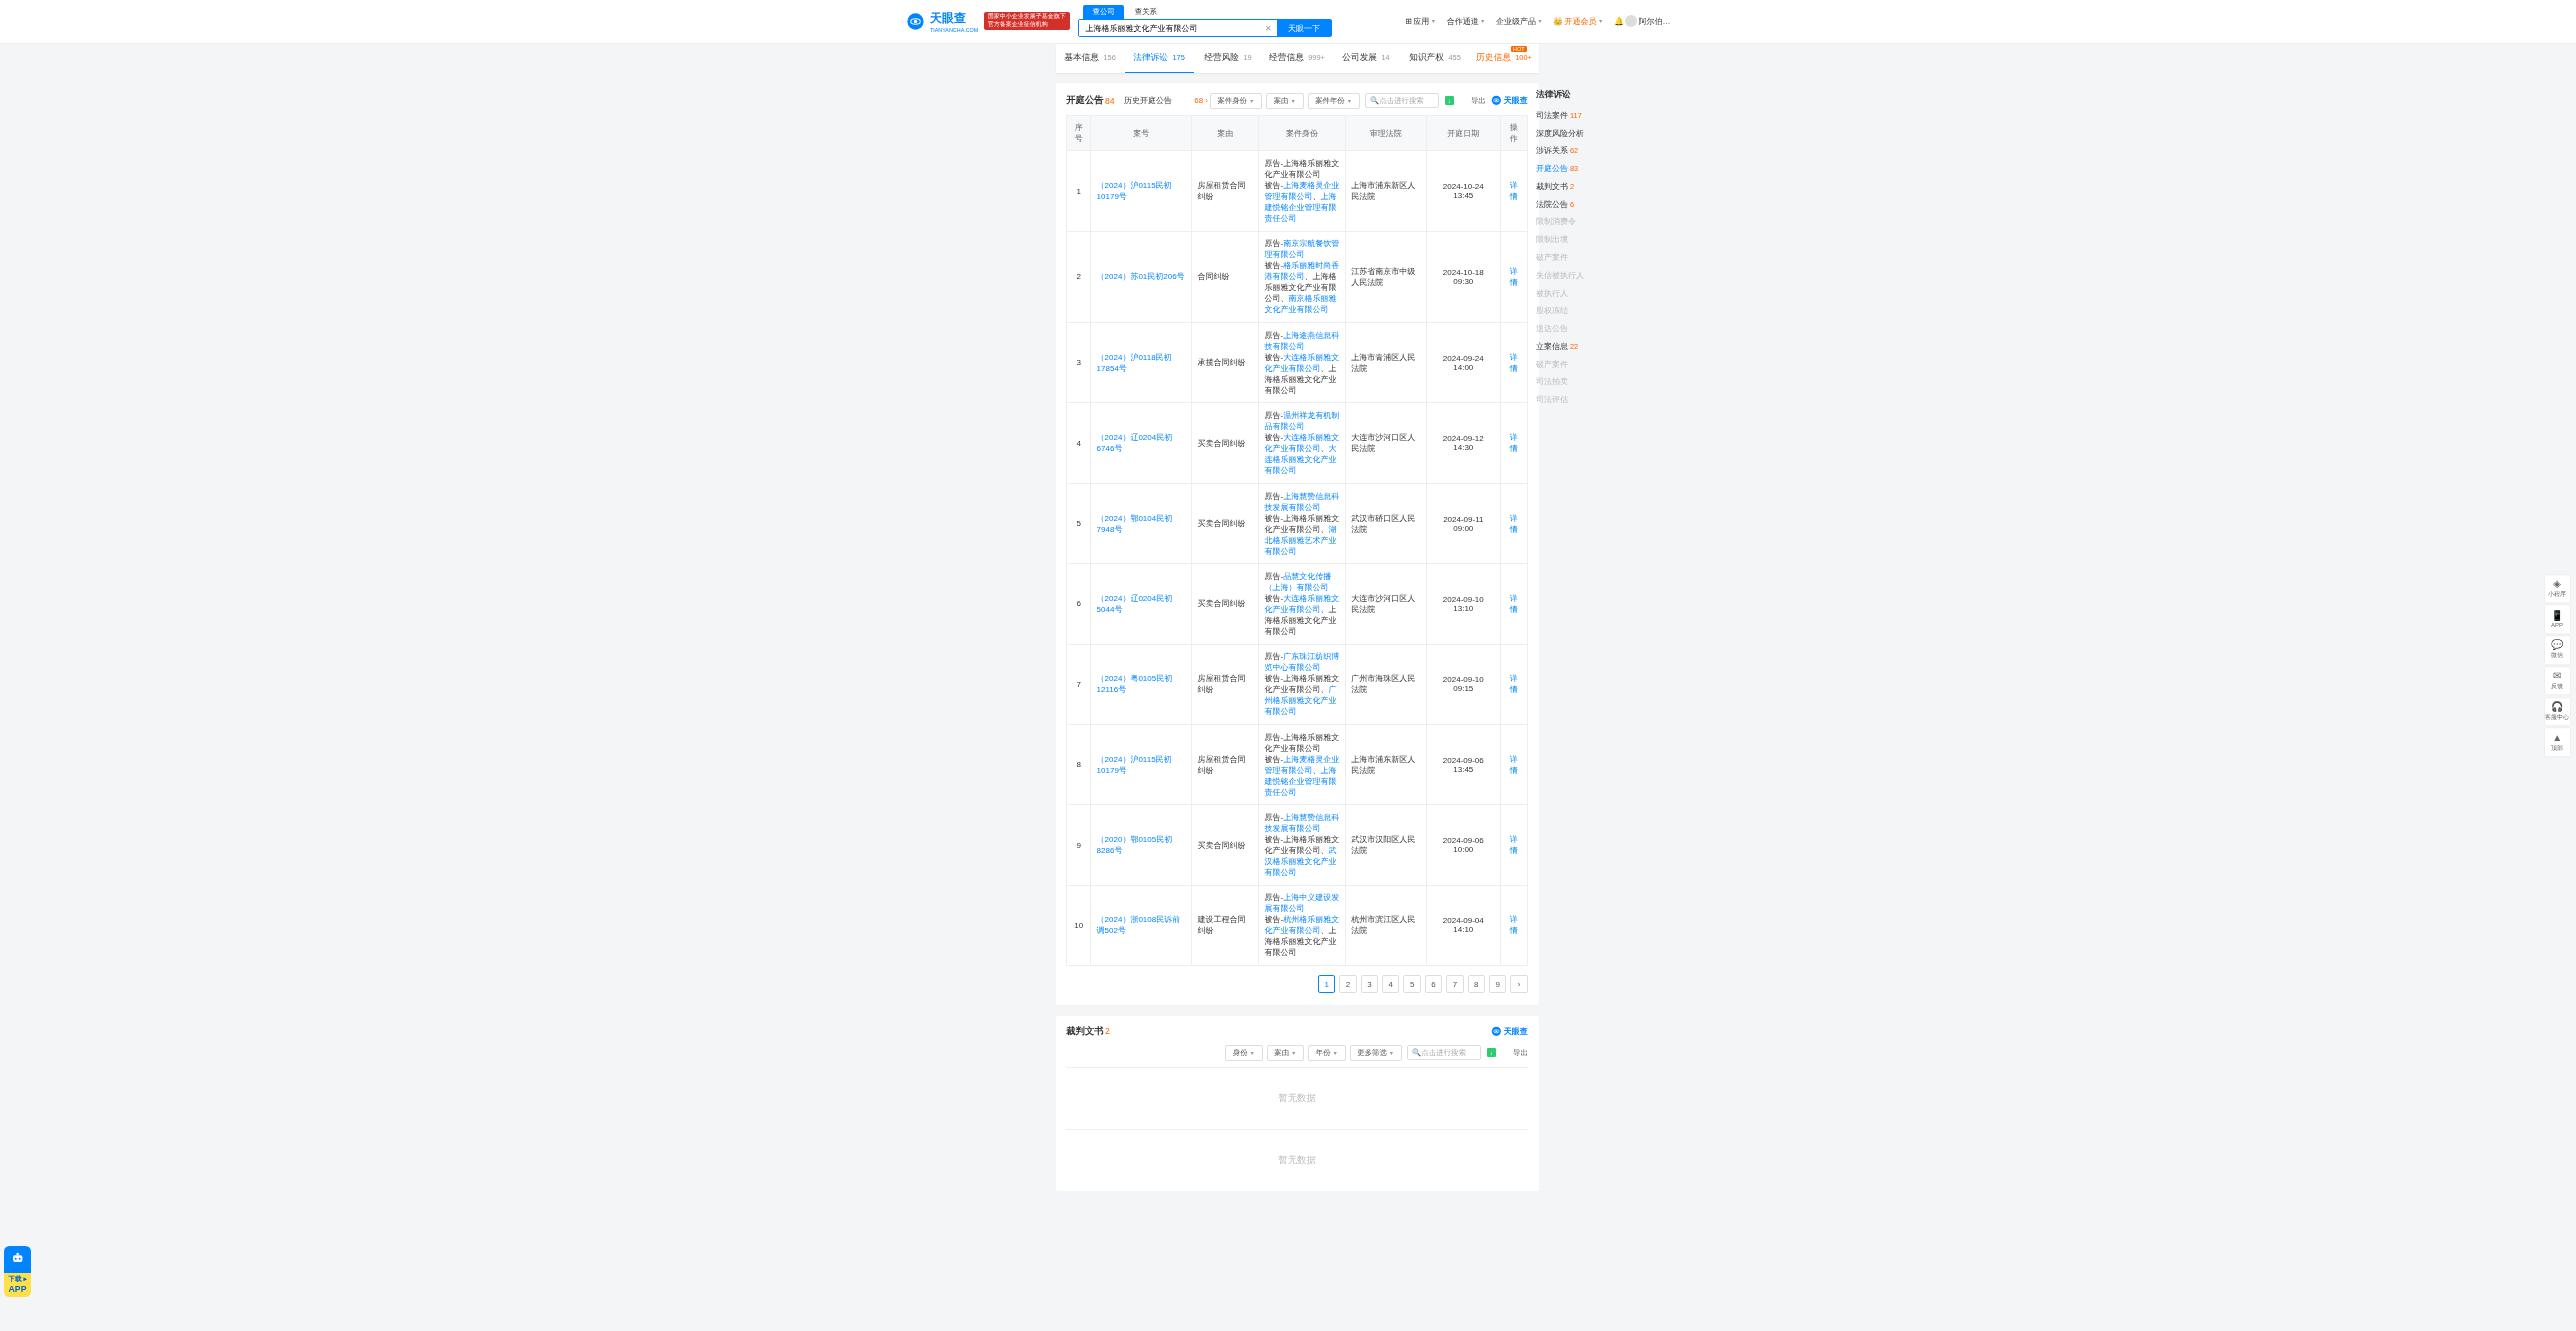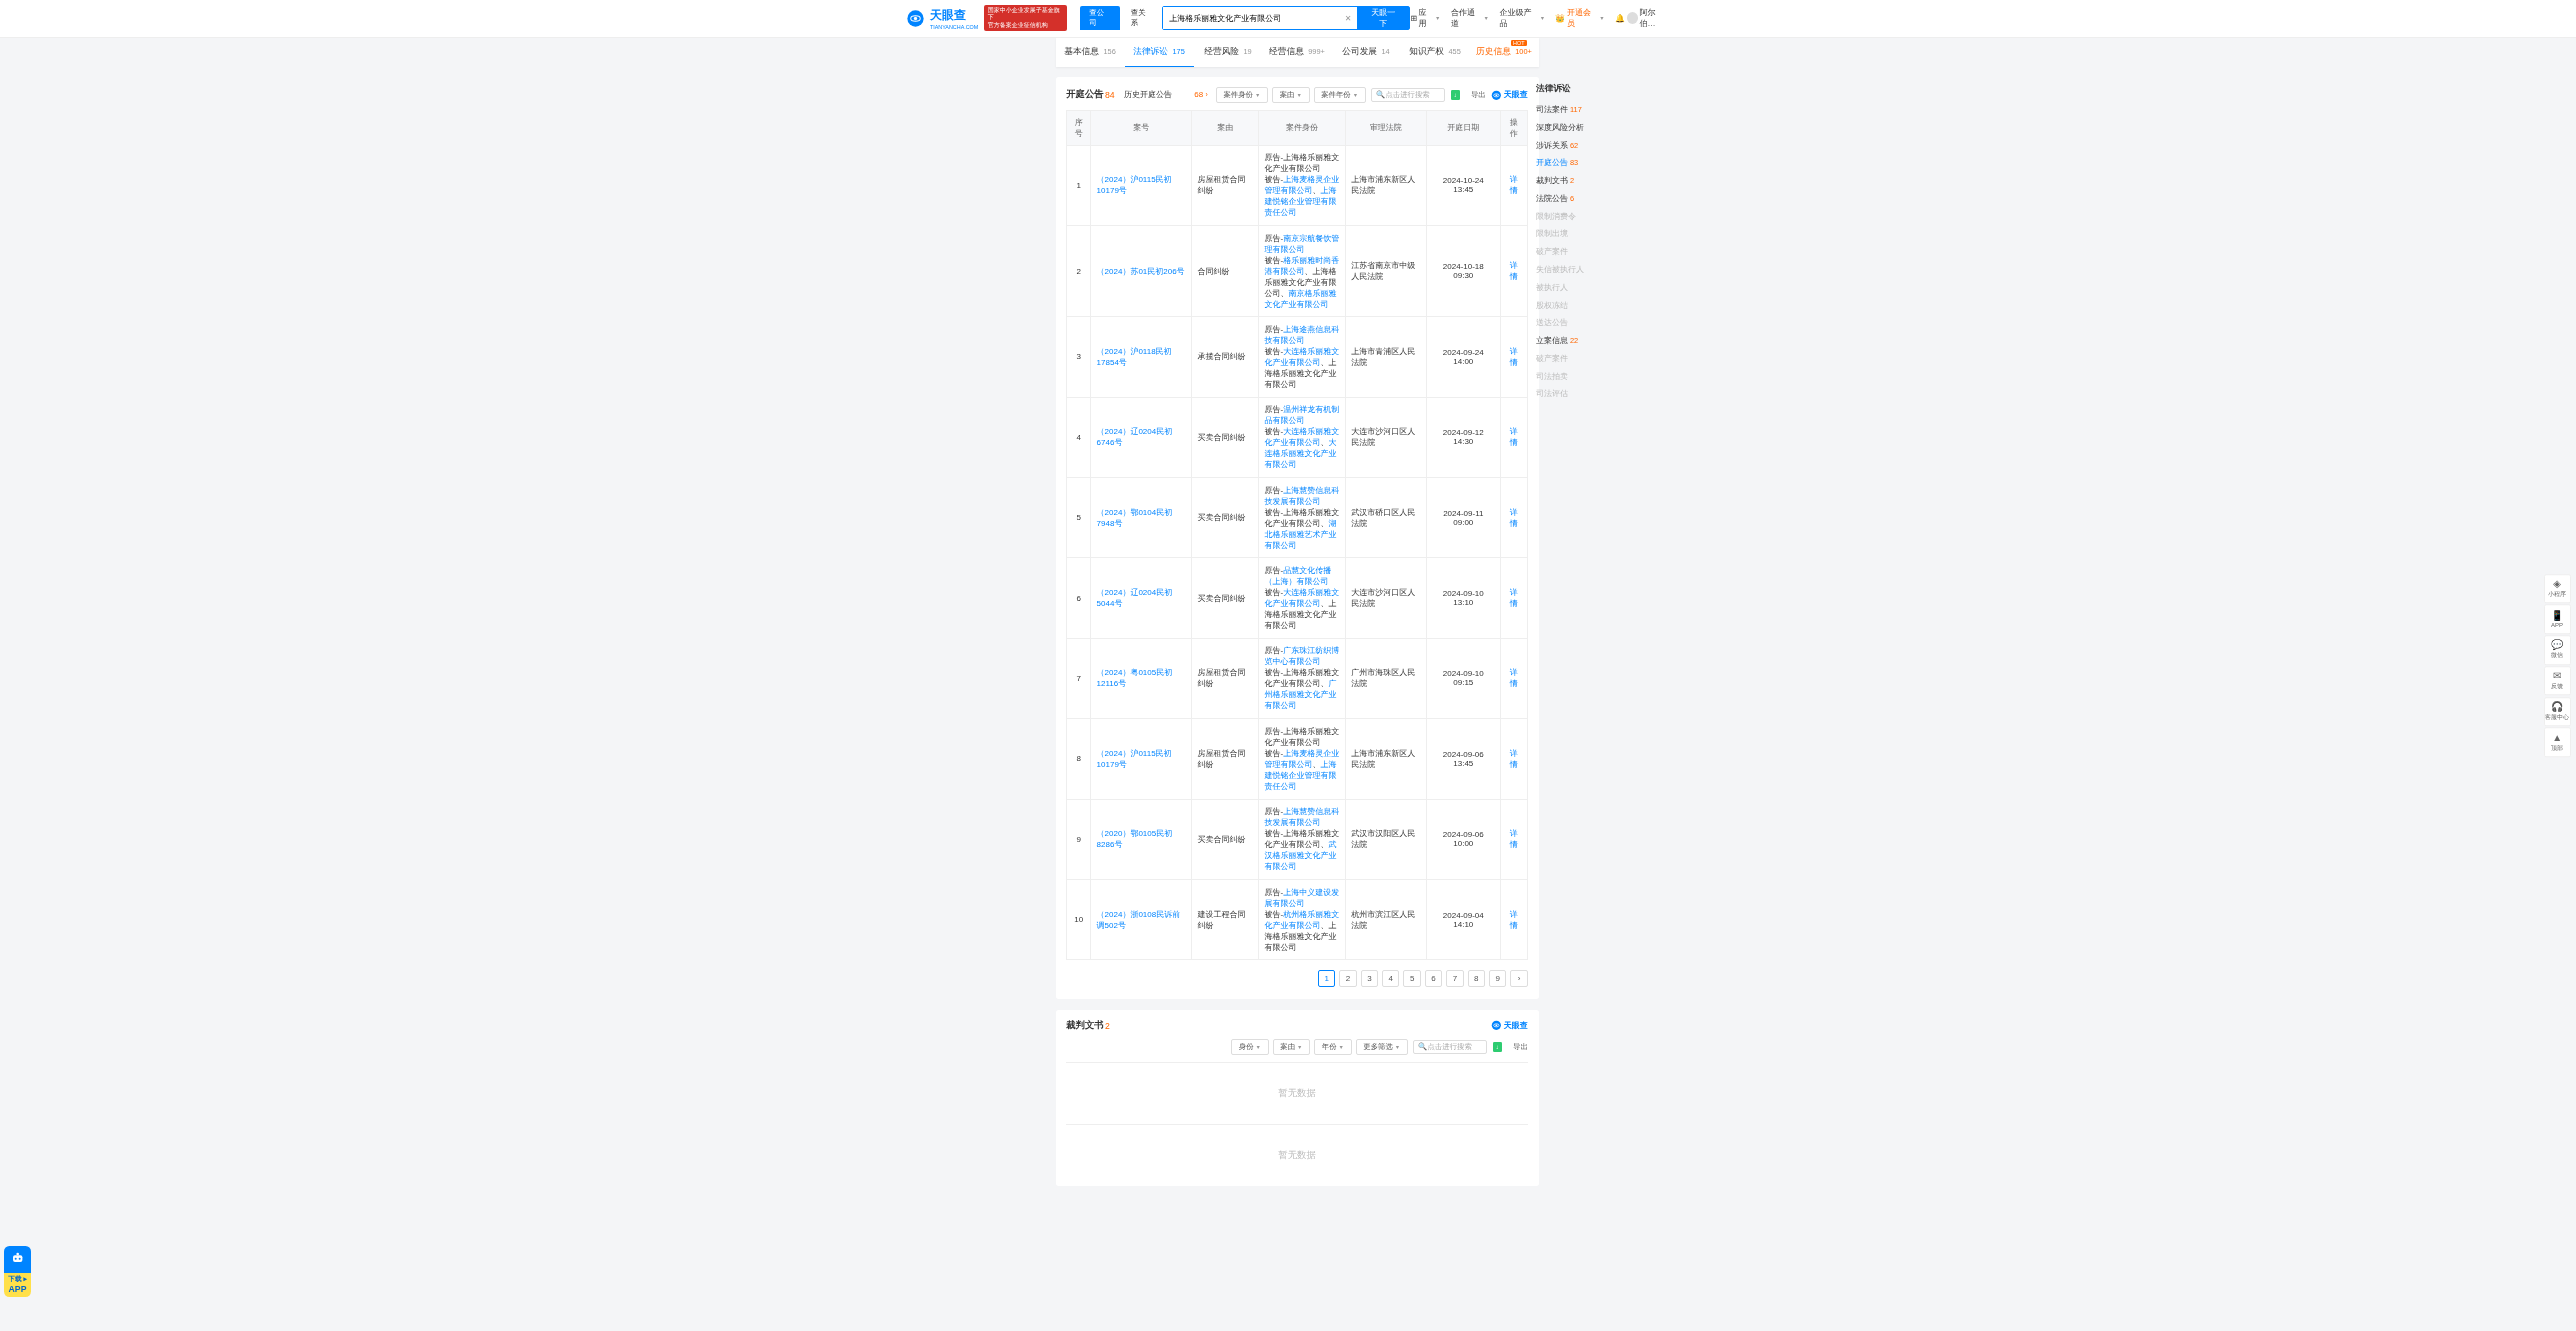--- a/index.html
+++ b/index.html
@@ -12,21 +12,21 @@
 .logo-svg { display: inline-flex; }
 .logo-text { display: flex; flex-direction: column; }
 .logo-chinese { font-size: 12px; font-weight: bold; color: #0084ff; }
 .logo-sub { font-size: 5.4px; color: #0084ff; }
 .red-banner { background: #d4302a; color: #fff; font-size: 6px; padding: 1.3px 4px; border-radius: 2px; line-height: 1.3; }
 .red-banner .line { display: block; }
 
 .search-tabs { display: flex; gap: 1.3px; margin-left: 5.4px; }
 .search-tab { background: #0084ff; color: #fff; font-size: 7.4px; padding: 2px 9.4px; border-radius: 2px 2px 0 0; cursor: pointer; }
 .search-tab.inactive { background: #fff; color: #333; }
-.search-wrap { display: flex; flex-direction: row; }
+.search-wrap { display: flex; flex-direction: column; }
 .search-box { display: flex; border: 0.7px solid #0084ff; border-radius: 2px; }
 .search-input { border: none; padding: 3.4px 6.7px; width: 181px; font-size: 8px; outline: none; }
 .search-clear { padding: 0 5.4px; color: #999; cursor: pointer; display: flex; align-items: center; }
 .search-btn { background: #0084ff; color: #fff; border: none; padding: 0 10.7px; font-size: 8px; cursor: pointer; }
 
 .header-right { display: flex; align-items: center; gap: 10.7px; margin-left: auto; font-size: 8px; }
 .header-item { display: flex; align-items: center; gap: 1.3px; cursor: pointer; color: #333; }
 .vip-item { color: #ff6600; }
 .caret { font-size: 5.4px; color: #999; }
 .bell { color: #666; }
@@ -51,21 +51,21 @@
 .section-header { display: flex; align-items: center; margin-bottom: 6.7px; }
 .section-title { font-size: 9.4px; font-weight: bold; }
 .section-count { color: #ff6600; font-size: 8.7px; margin-left: 1.3px; }
 .section-sub { margin-left: 9.4px; font-size: 8px; color: #333; }
 .section-sub .count { color: #ff6600; margin-left: 20px; }
 .section-sub .arrow { color: #ff6600; font-size: 6.7px; }
 
 .toolbar { display: flex; gap: 5.4px; margin-left: auto; align-items: center; }
 .filter-btn { border: 0.7px solid #ddd; background: #fff; padding: 2px 6.7px; font-size: 7.4px; border-radius: 2px; display: flex; align-items: center; gap: 2px; cursor: pointer; color: #555; }
 .search-mini { border: 0.7px solid #ddd; border-radius: 2px; display: flex; align-items: center; padding: 1.3px 4px; color: #aaa; font-size: 7.4px; width: 74px; }
-.export-chip { display: flex; align-items: center; gap: 11px; font-size: 7.4px; color: #555; cursor: pointer; }
+.export-chip { display: flex; align-items: center; gap: 17px; font-size: 7.4px; color: #555; cursor: pointer; }
 .export-icon { width: 9.4px; height: 9.4px; background: #2ecc71; border-radius: 1.3px; display: inline-flex; align-items: center; justify-content: center; color: #fff; font-size: 6px; }
 .brand-chip { display: flex; align-items: center; gap: 2px; color: #0084ff; font-size: 8px; font-weight: bold; }
 
 
 .data-table { width: 100%; border-collapse: collapse; margin-top: 4px; }
 .data-table th { background: #f7f8fa; padding: 6px 5.4px; text-align: center; font-weight: normal; color: #666; font-size: 8px; border: 0.7px solid #eee; }
 .data-table td { padding: 6.7px 5.4px; border: 0.7px solid #eee; vertical-align: middle; font-size: 8px; color: #333; }
 .col-idx { width: 24px; text-align: center; }
 .col-case { width: 101px; }
 .col-reason { width: 67px; }

